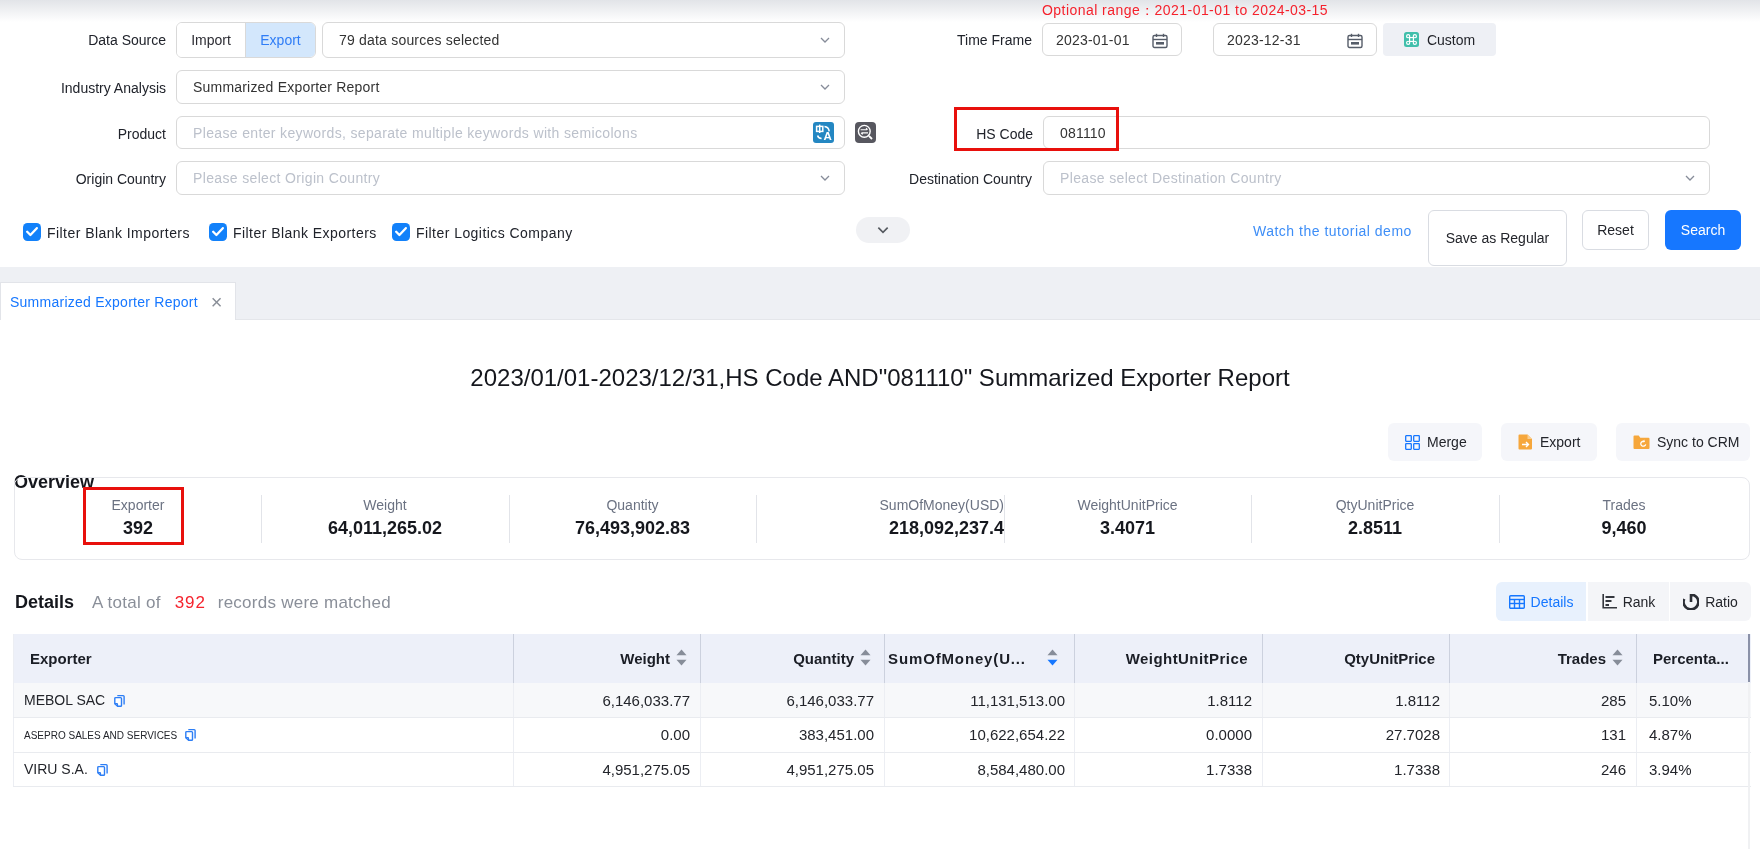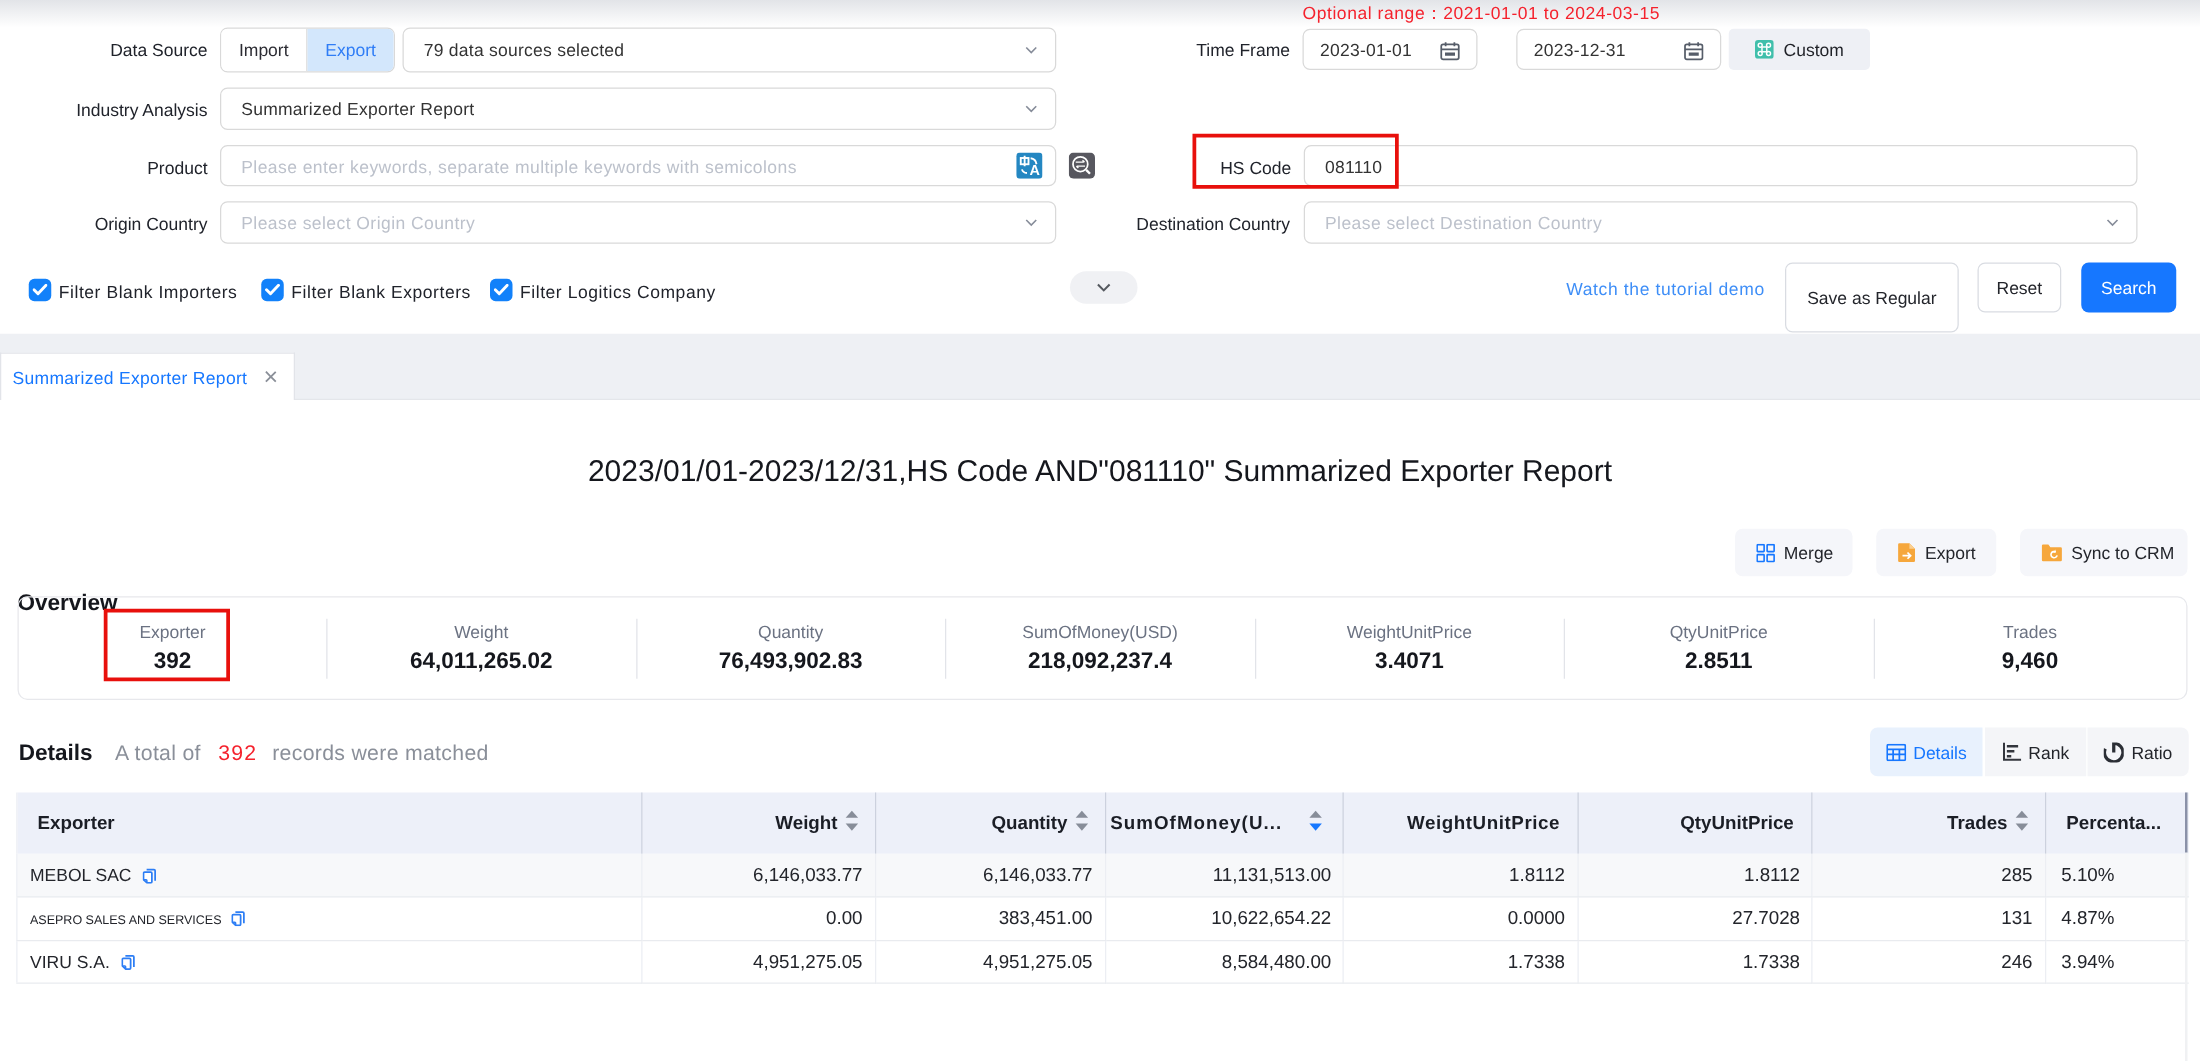--- a/index.html
+++ b/index.html
@@ -27,21 +27,21 @@
 .tab { left:0; top:282px; width:236px; height:38px; background:#fff; border:1px solid #e2e4e9; border-bottom:none; display:flex; align-items:center; padding-left:9px; }
 .tab .t { color:#1677ff; font-size:14px; letter-spacing:0.25px; }
 .tab .x { color:#8a8f98; font-size:20px; margin-left:13px; line-height:1; }
 .title { left:0; top:364px; width:1760px; text-align:center; font-size:24px; color:#15171d; }
 .h2 { font-weight:bold; font-size:18px; color:#15171d; }
 .tbtn { background:#f5f6fa; border-radius:6px; height:38px; top:423px; display:flex; align-items:center; font-size:14px; color:#23252b; }
 .stats { left:14px; top:477px; width:1736px; height:83px; border:1px solid #e7e8ec; border-radius:8px; display:flex; }
 .stat { flex:none; position:relative; text-align:center; }
 .stat + .stat::before { content:""; position:absolute; left:0px; top:17px; width:1px; height:48px; background:#e2e4e9; }
 .stat:nth-child(1){width:246px;} .stat:nth-child(2){width:248px;} .stat:nth-child(3){width:247px;}
-.stat:nth-child(4){width:248px;} .stat:nth-child(5){width:247px;} .stat:nth-child(6){width:248px;} .stat:nth-child(7){width:250px;}
+.stat:nth-child(4){width:248px;text-align:right;} .stat:nth-child(5){width:247px;} .stat:nth-child(6){width:248px;} .stat:nth-child(7){width:250px;}
 .stat { overflow:visible; }
 .stat .sl { margin-top:19px; font-size:14px; color:#6b7282; }
 .stat .sv { margin-top:5px; font-size:18px; font-weight:bold; color:#15171d; }
 .segbtn { height:39px; top:582px; display:flex; align-items:center; justify-content:center; font-size:14px; gap:6px; }
 table.dt { position:absolute; left:13px; top:634px; width:1737px; border-collapse:collapse; table-layout:fixed; font-size:15px; border-left:1px solid #eceef3; }
 table.dt th { background:#edf0f9; height:49px; font-weight:bold; color:#1b1e26; border-right:1px solid #ccd1de; }
 table.dt th:last-child { border-right:none; }
 table.dt td { height:34.5px; font-size:15px; border-bottom:1px solid #e9ebef; border-right:1px solid #eceef3; color:#23252b; background:#fff; }
 table.dt td:last-child { border-right:none; }
 table.dt tr.alt td { background:#f7f8fa; }

